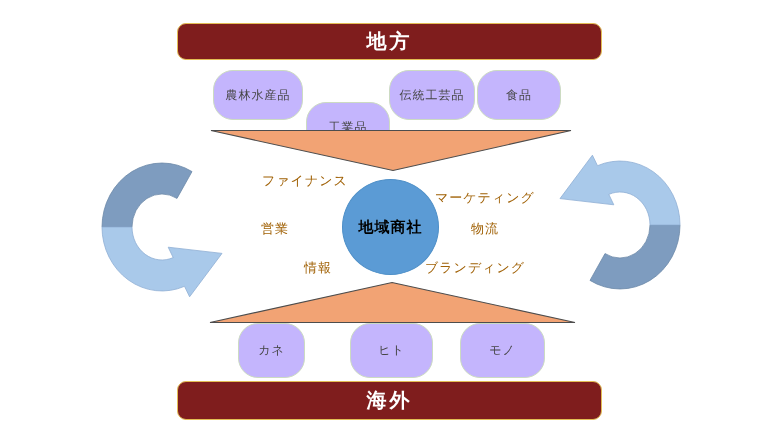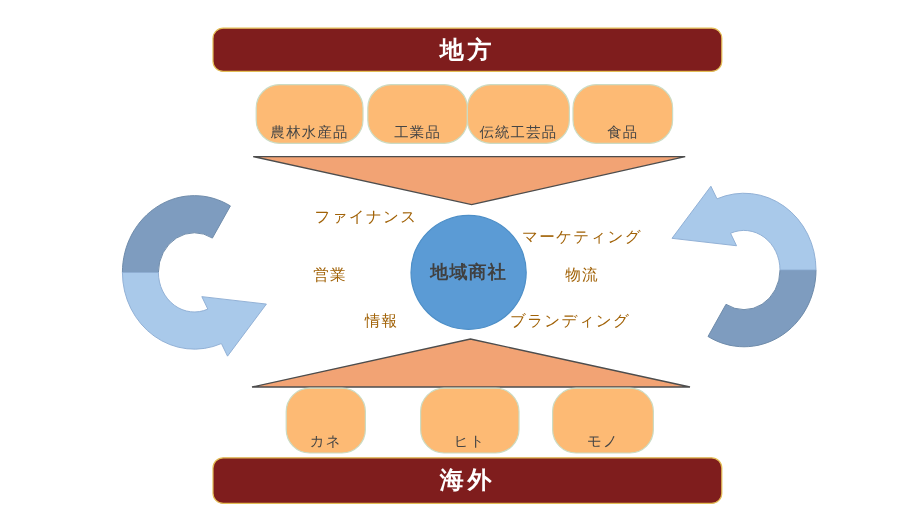--- a/index.html
+++ b/index.html
@@ -24,46 +24,46 @@
     justify-content: center;
     color: #ffffff;
     font-size: 20px;
     font-weight: bold;
     letter-spacing: 3px;
   }
   .banner.top { top: 23px; }
   .banner.bottom { top: 381px; height: 37px; justify-content: center; }
   .item-box {
     position: absolute;
-    background: #fdba74;
+    background: #c4b5fd;
     border: 1px solid #ccdbc2;
     border-radius: 20px;
     display: flex;
-    align-items: flex-end;
+    align-items: center;
     justify-content: center;
     color: #454545;
     font-size: 12px;
     letter-spacing: 1px;
     box-sizing: border-box;
   }
   .row-top { top: 70px; height: 50px; }
   .row-bottom { top: 323px; height: 55px; }
   .center-circle {
     position: absolute;
     left: 342px;
     top: 179px;
     width: 97px;
     height: 96px;
     border-radius: 50%;
     background: #5b9bd5;
     border: 1px solid #4e8fc7;
     display: flex;
     align-items: center;
     justify-content: center;
-    color: #404040;
+    color: #000000;
     font-size: 15px;
     font-weight: bold;
     letter-spacing: 1px;
     box-sizing: border-box;
   }
   .fn-label {
     position: absolute;
     color: #a16207;
     font-size: 13px;
     letter-spacing: 1px;
@@ -77,21 +77,21 @@
 
 <div class="canvas">
 
   <div class="banner top">
     <span>地方</span>
   </div>
 
   <div class="item-box row-top" style="left:213px; width:90px;">
     <span>農林水産品</span>
   </div>
-  <div class="item-box row-top" style="left:306px; width:84px;">
+  <div class="item-box row-top" style="left:306px; width:84px;margin-top:32px;">
     <span>工業品</span>
   </div>
   <div class="item-box row-top" style="left:389px; width:86px;">
     <span>伝統工芸品</span>
   </div>
   <div class="item-box row-top" style="left:477px; width:84px;">
     <span>食品</span>
   </div>
 
   <svg class="shape" style="left:208px; top:129px;" width="367" height="43" viewBox="0 0 367 43">

